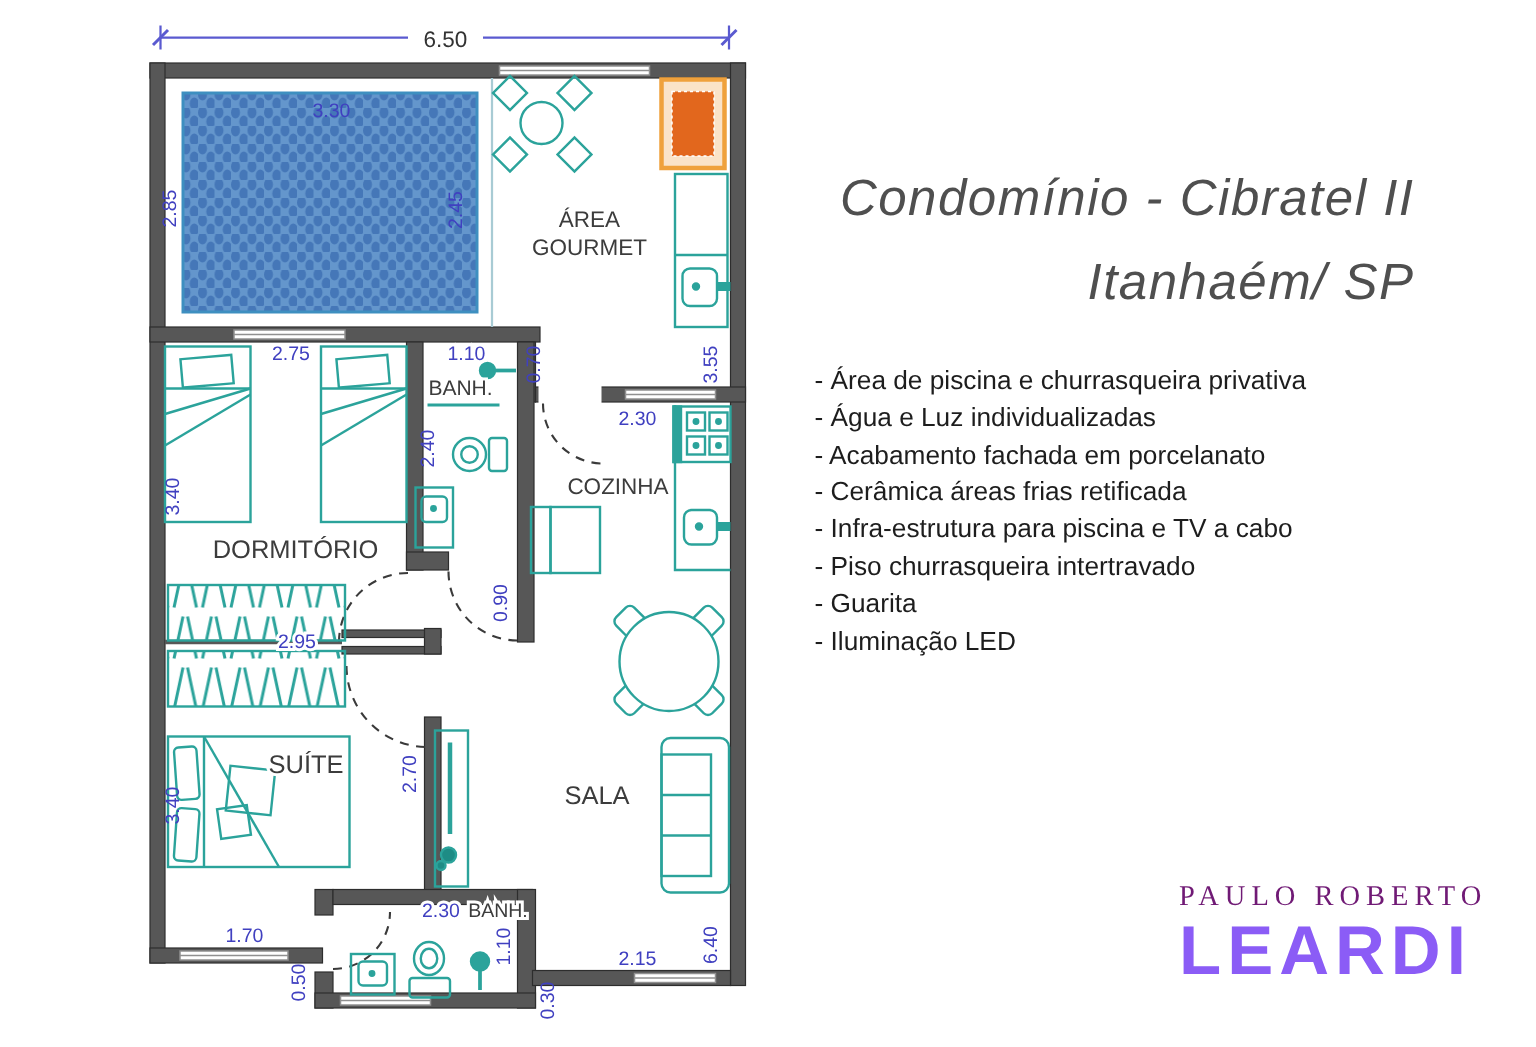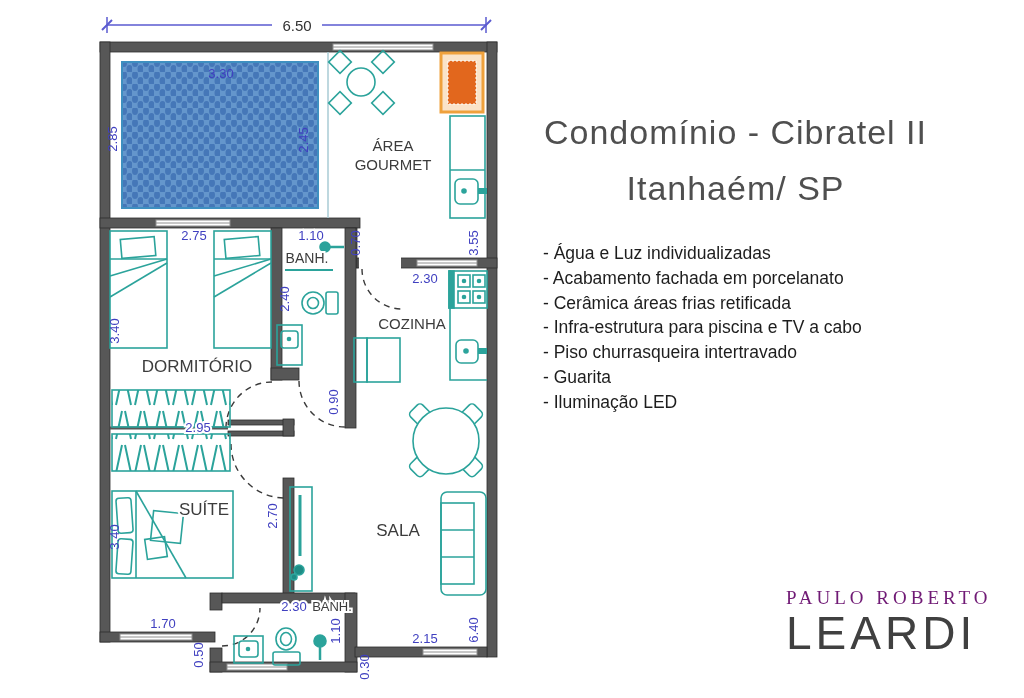--- a/index.html
+++ b/index.html
@@ -1,27 +1,27 @@
 <!DOCTYPE html>
 <html><head>
 <meta charset="utf-8">
 <style>
   html,body{margin:0;padding:0;background:#ffffff;}
   #page{position:relative;width:1024px;height:698px;background:#fff;overflow:hidden;
         font-family:"Liberation Sans",sans-serif;}
   #plan-svg{position:absolute;left:0;top:0;}
   
-  .title{position:absolute;left:528px;top:104px;width:415px;text-align:center;
-         color:#4f4f4f;font-size:34px;line-height:56px;
+  .title{position:absolute;left:528px;top:104px;width:415px;text-align:right;
+         color:#4f4f4f;font-style:italic;font-size:34px;line-height:56px;
          letter-spacing:1px;font-family:"Liberation Sans",sans-serif;}
   .features{position:absolute;left:543px;top:241px;width:460px;list-style:none;
             margin:0;padding:0;font-size:17.5px;line-height:24.8px;color:#1d1d1d;}
   .logo{position:absolute;left:786px;top:588px;width:215px;line-height:1;}
   .logo-top{color:#701a75;font-size:19px;letter-spacing:4px;font-weight:400;white-space:nowrap;font-family:Liberation Serif, serif;}
-  .logo-bottom{color:#404040;font-size:46px;font-weight:normal;letter-spacing:4px;margin-top:3px;white-space:nowrap;}
+  .logo-bottom{color:#8b5cf6;font-size:46px;font-weight:bold;letter-spacing:4px;margin-top:3px;white-space:nowrap;}
   text{font-family:"Liberation Sans",sans-serif;}
   .dim{fill:#4040C0;font-size:13px;}
   .room{fill:#3C3C3C;}
   .halo{stroke:#ffffff;stroke-width:4px;paint-order:stroke;}
 </style>
 </head>
 <body>
 
 <div id="page">
 
@@ -251,20 +251,21 @@
       <text class="dim" x="478" y="630" transform="rotate(-90 478 630)">6.40</text>
     </g>
   </svg>
 
   <div class="title">
     <div>Condomínio - Cibratel II</div>
     <div>Itanhaém/ SP</div>
   </div>
 
   <ul class="features">
+    <li>- Área de piscina e churrasqueira privativa</li>
     <li>- Água e Luz individualizadas</li>
     <li>- Acabamento fachada em porcelanato</li>
     <li>- Cerâmica áreas frias retificada</li>
     <li>- Infra-estrutura para piscina e TV a cabo</li>
     <li>- Piso churrasqueira intertravado</li>
     <li>- Guarita</li>
     <li>- Iluminação LED</li>
   </ul>
 
   <div class="logo">

